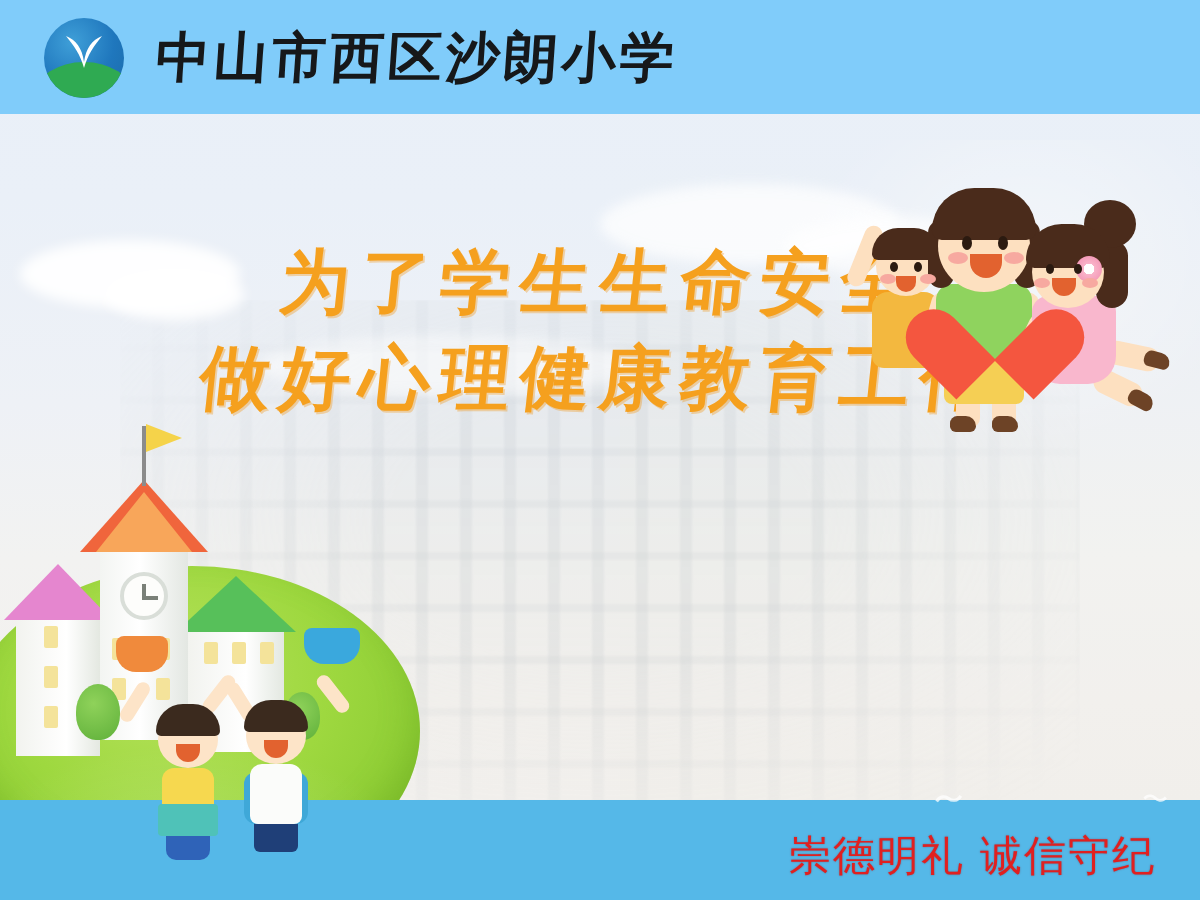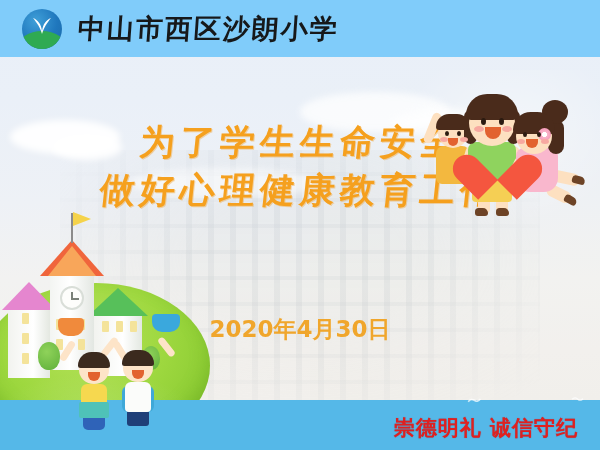--- a/index.html
+++ b/index.html
@@ -121,21 +121,21 @@
     position: absolute;
     left: 0; bottom: 0;
     width: 600px; height: 50px;
     background: #55b8e8;
   }
   .motto {
     position: absolute;
     right: 22px;
     bottom: 8px;
     font-size: 21px;
-    font-weight: bold;
+    font-weight: normal;
     color: #e02020;
     letter-spacing: 1px;
     white-space: nowrap;
     font-family: "DejaVu Sans", "Liberation Sans", sans-serif;
     text-shadow: 0 0 1px rgba(120,0,0,.4);
   }
   .gull {
     position: absolute;
     color: rgba(255,255,255,.75);
     font-size: 15px;
@@ -514,21 +514,20 @@
     <div class="fa-leg" style="left:134px; top:104px; width:26px; height:12px; border-radius:6px; transform:rotate(26deg); z-index:4;"></div>
     <div class="fa-shoe" style="left:152px; top:112px; transform:rotate(28deg); z-index:5;"></div>
   </div>
 
   <div class="title-block">
     <div class="title-line">为了学生生命安全</div>
     <div class="title-line">做好心理健康教育工作</div>
   </div>
 
 
-  <div class="date">2020年4月30日</div>
 
   <div class="school-art">
     <div class="hill"></div>
 
     <div class="bldg-left"></div>
     <div class="bldg-left-roof"></div>
     <div class="win" style="left:40px; bottom:124px;"></div>
     <div class="win" style="left:40px; bottom:104px;"></div>
     <div class="win" style="left:40px; bottom:84px;"></div>
 

